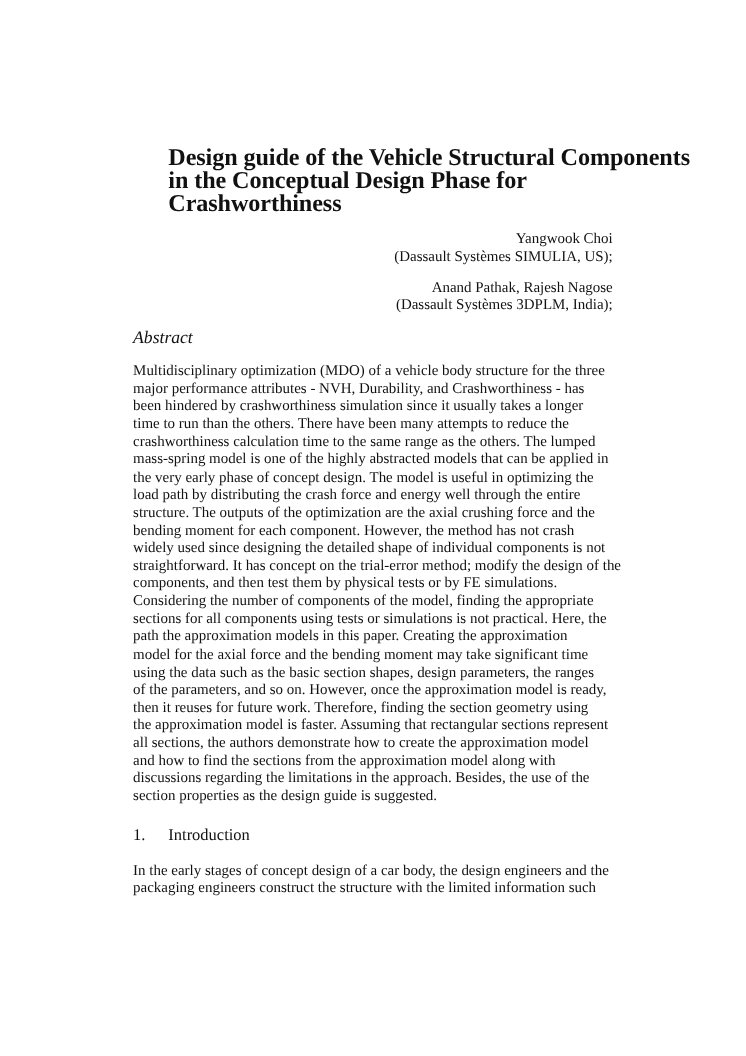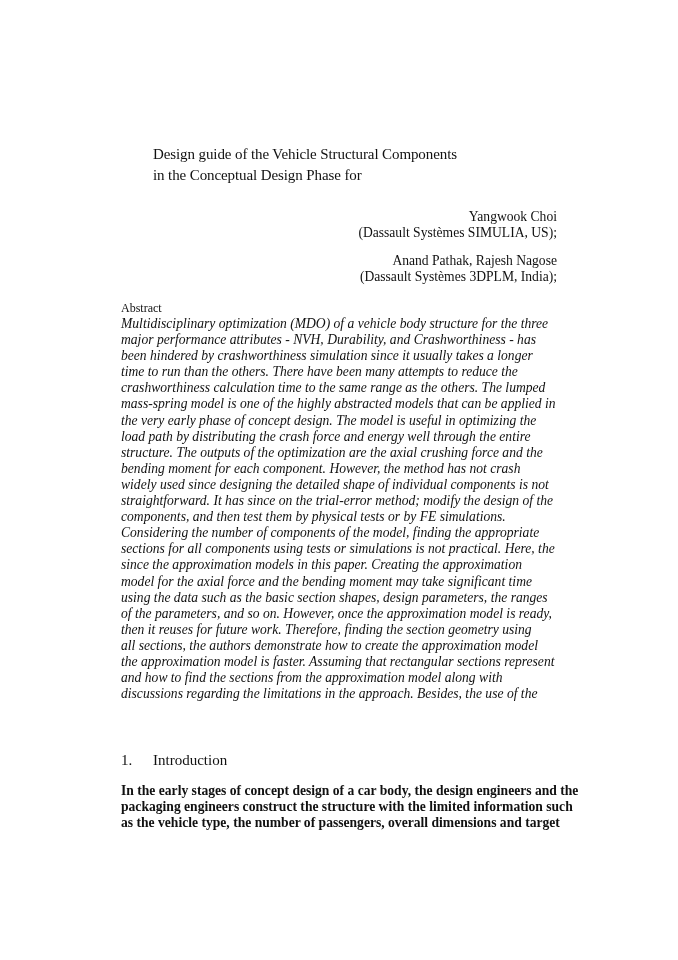--- a/index.html
+++ b/index.html
@@ -1,34 +1,35 @@
 <!DOCTYPE html>
 <html><head>
 <meta charset="utf-8">
 <style>
   html, body { margin: 0; padding: 0; background: #ffffff; }
   body { width: 678px; height: 960px; position: relative; overflow: hidden; font-family: "Liberation Serif", "DejaVu Serif", serif; color: #111; }
-  .title { position: absolute; left: 153px; top: 144px; width: 420px; font-size: 15px; font-weight: normal; line-height: 21px; letter-spacing: -0.1px; }
+  .title { position: absolute; left: 153px; top: 132px; width: 420px; font-size: 22px; font-weight: bold; line-height: 21px; letter-spacing: -0.1px; }
   .title div { white-space: nowrap; }
   .authors { position: absolute; right: 121px; top: 209px; text-align: right; font-size: 13.6px; line-height: 16px; }
   .authors .block { margin-bottom: 12px; white-space: nowrap; }
-  .abstract-label { position: absolute; left: 121px; top: 300px; font-size: 12px; line-height: 16px; }
+  .abstract-label { position: absolute; left: 121px; top: 300px; font-size: 16px; line-height: 16px; font-style: italic; }
   .body-text { position: absolute; left: 121px; width: 440px; font-size: 13.6px; line-height: 16.1px; }
   .body-text div { white-space: nowrap; }
-  #abstract-body { top: 316px; font-style: italic; }
+  #abstract-body { top: 329px; }
   .section-heading { position: absolute; left: 121px; top: 752px; font-size: 15px; line-height: 16px; white-space: nowrap; }
   .section-heading .num { display: inline-block; width: 32px; }
-  #intro-body { top: 783px; font-weight: bold; }
+  #intro-body { top: 783px; }
 </style>
 </head>
 <body>
 
 <div class="title">
   <div>Design guide of the Vehicle Structural Components</div>
   <div>in the Conceptual Design Phase for</div>
+  <div>Crashworthiness</div>
 </div>
 
 <div class="authors">
   <div class="block">
     <div>Yangwook Choi</div>
     <div>(Dassault Systèmes SIMULIA, US);</div>
   </div>
   <div class="block">
     <div>Anand Pathak, Rajesh Nagose</div>
     <div>(Dassault Systèmes 3DPLM, India);</div>
@@ -42,36 +43,36 @@
   <div>major performance attributes - NVH, Durability, and Crashworthiness - has</div>
   <div>been hindered by crashworthiness simulation since it usually takes a longer</div>
   <div>time to run than the others. There have been many attempts to reduce the</div>
   <div>crashworthiness calculation time to the same range as the others. The lumped</div>
   <div>mass-spring model is one of the highly abstracted models that can be applied in</div>
   <div>the very early phase of concept design. The model is useful in optimizing the</div>
   <div>load path by distributing the crash force and energy well through the entire</div>
   <div>structure. The outputs of the optimization are the axial crushing force and the</div>
   <div>bending moment for each component. However, the method has not crash</div>
   <div>widely used since designing the detailed shape of individual components is not</div>
-  <div>straightforward. It has since on the trial-error method; modify the design of the</div>
+  <div>straightforward. It has concept on the trial-error method; modify the design of the</div>
   <div>components, and then test them by physical tests or by FE simulations.</div>
   <div>Considering the number of components of the model, finding the appropriate</div>
   <div>sections for all components using tests or simulations is not practical. Here, the</div>
-  <div>since the approximation models in this paper. Creating the approximation</div>
+  <div>path the approximation models in this paper. Creating the approximation</div>
   <div>model for the axial force and the bending moment may take significant time</div>
   <div>using the data such as the basic section shapes, design parameters, the ranges</div>
   <div>of the parameters, and so on. However, once the approximation model is ready,</div>
   <div>then it reuses for future work. Therefore, finding the section geometry using</div>
+  <div>the approximation model is faster. Assuming that rectangular sections represent</div>
   <div>all sections, the authors demonstrate how to create the approximation model</div>
-  <div>the approximation model is faster. Assuming that rectangular sections represent</div>
   <div>and how to find the sections from the approximation model along with</div>
   <div>discussions regarding the limitations in the approach. Besides, the use of the</div>
+  <div>section properties as the design guide is suggested.</div>
 </div>
 
 <div class="section-heading">
   <span class="num">1.</span><span>Introduction</span>
 </div>
 
 <div class="body-text" id="intro-body">
   <div>In the early stages of concept design of a car body, the design engineers and the</div>
   <div>packaging engineers construct the structure with the limited information such</div>
-  <div>as the vehicle type, the number of passengers, overall dimensions and target</div>
 </div>
 
 </body></html>

